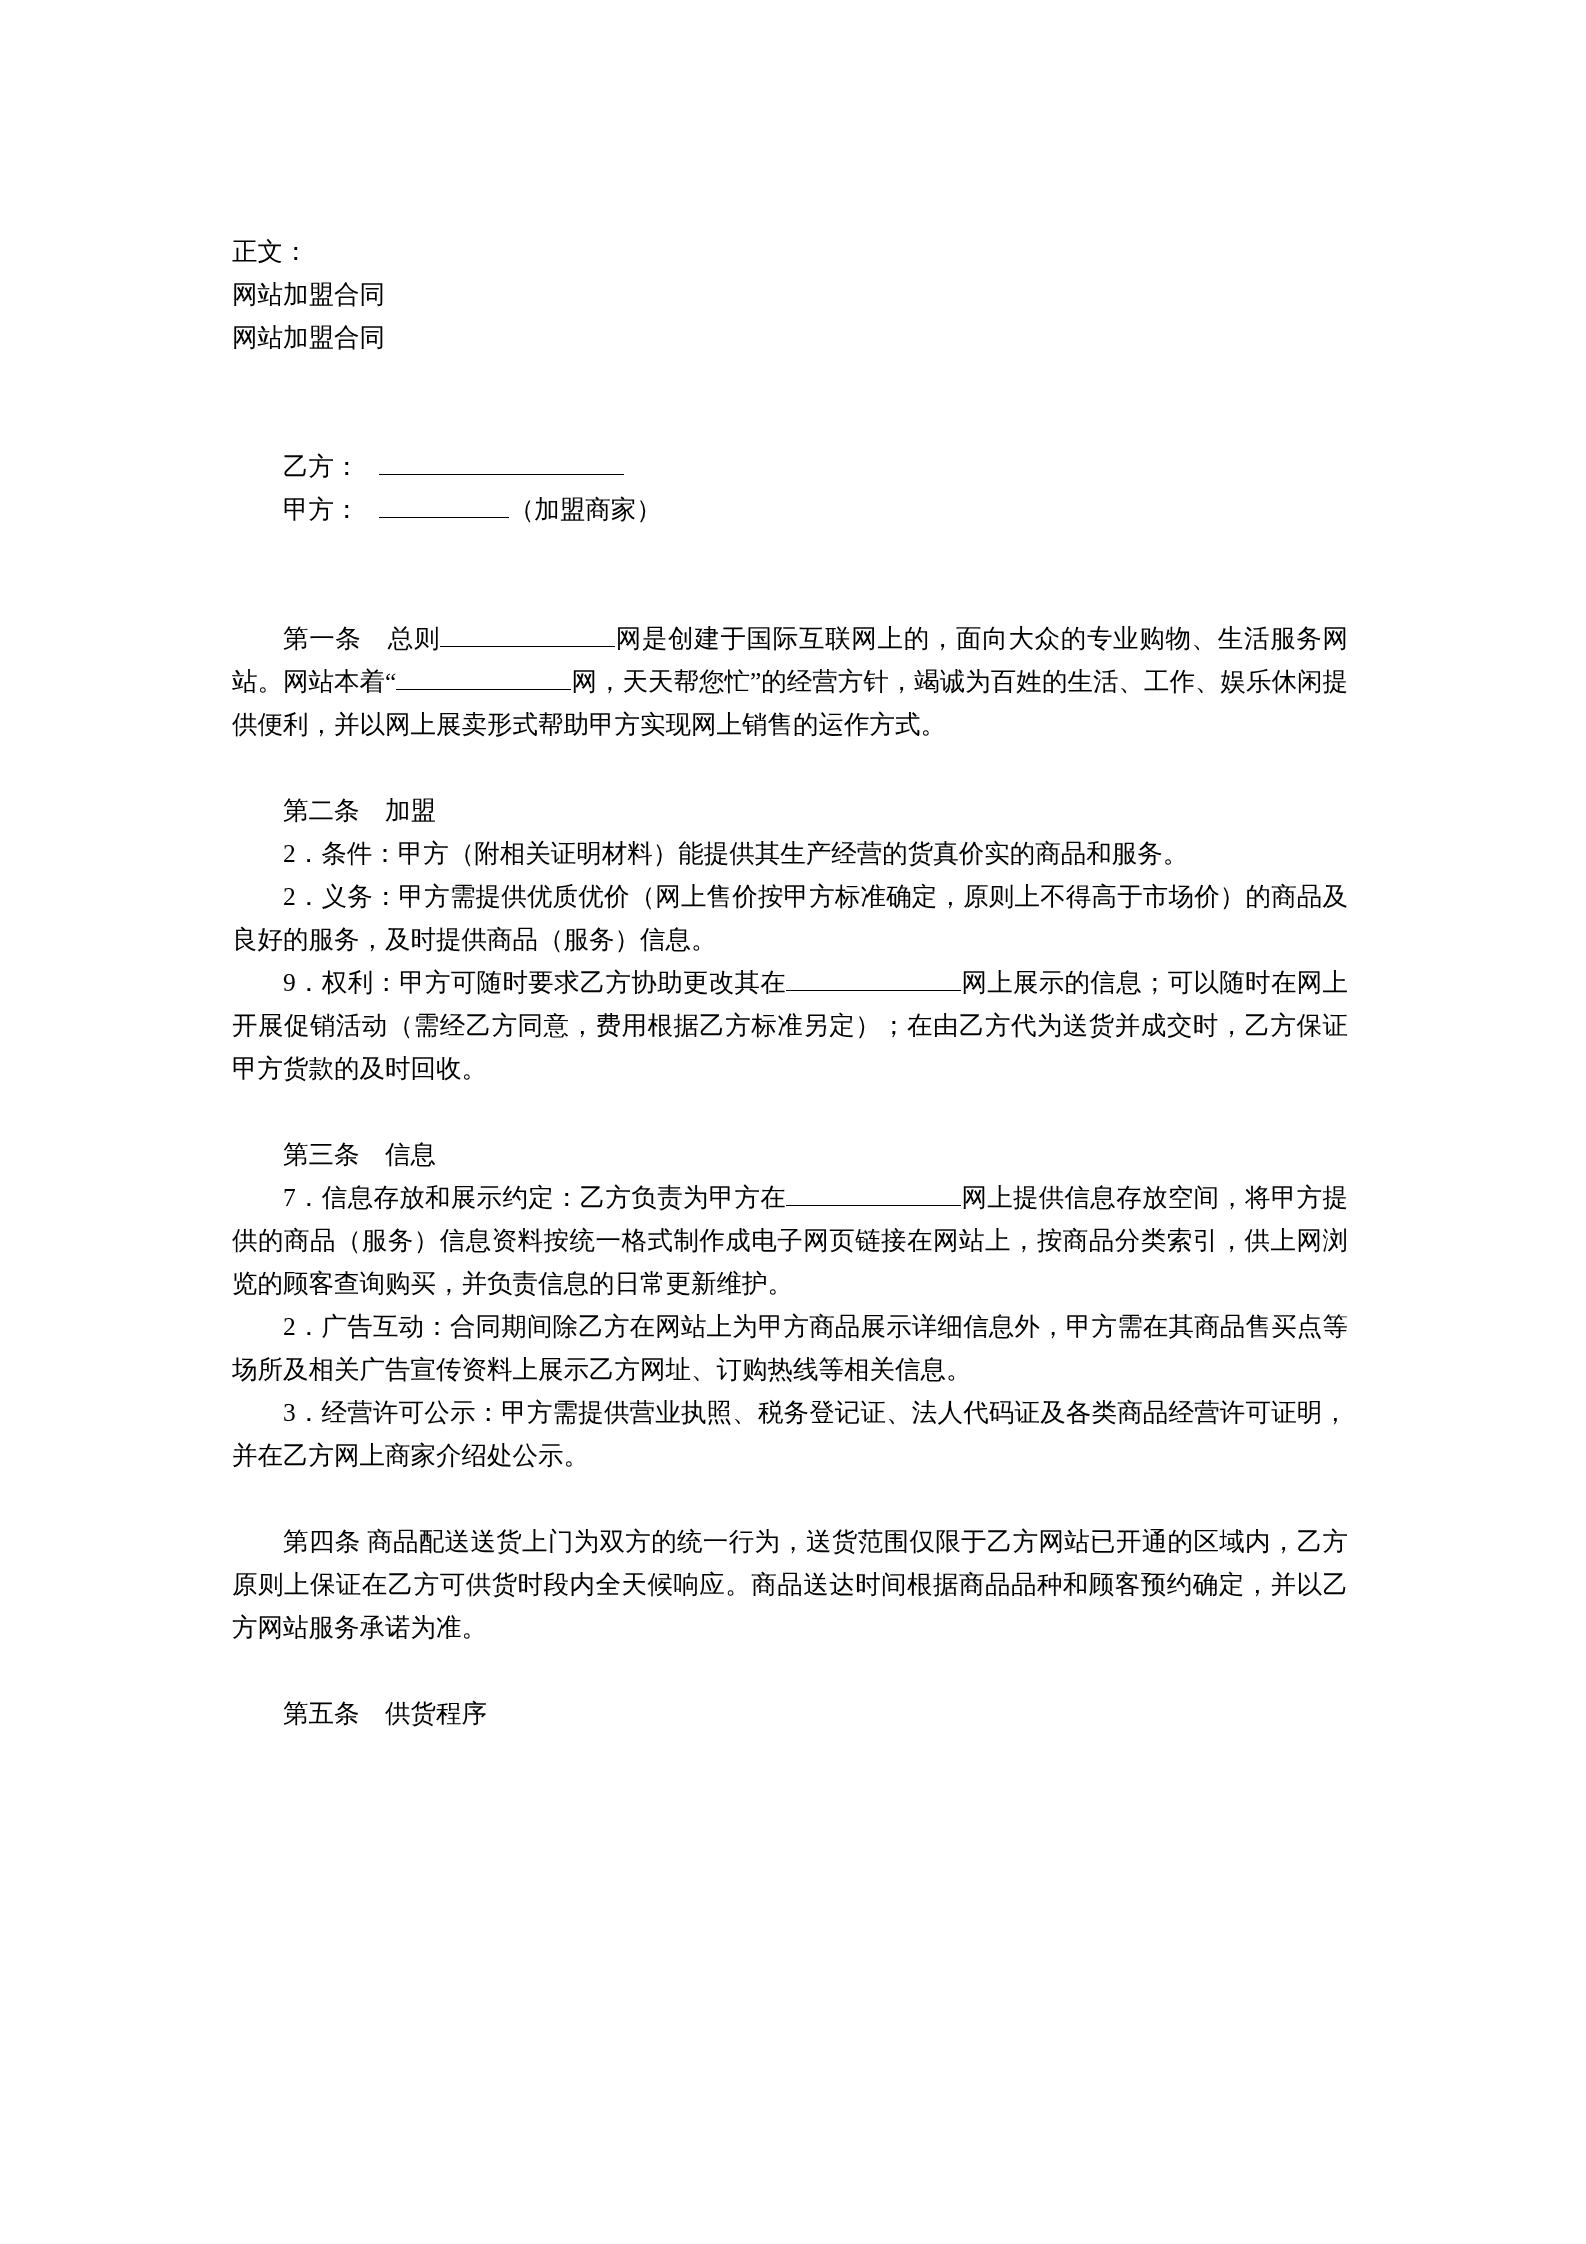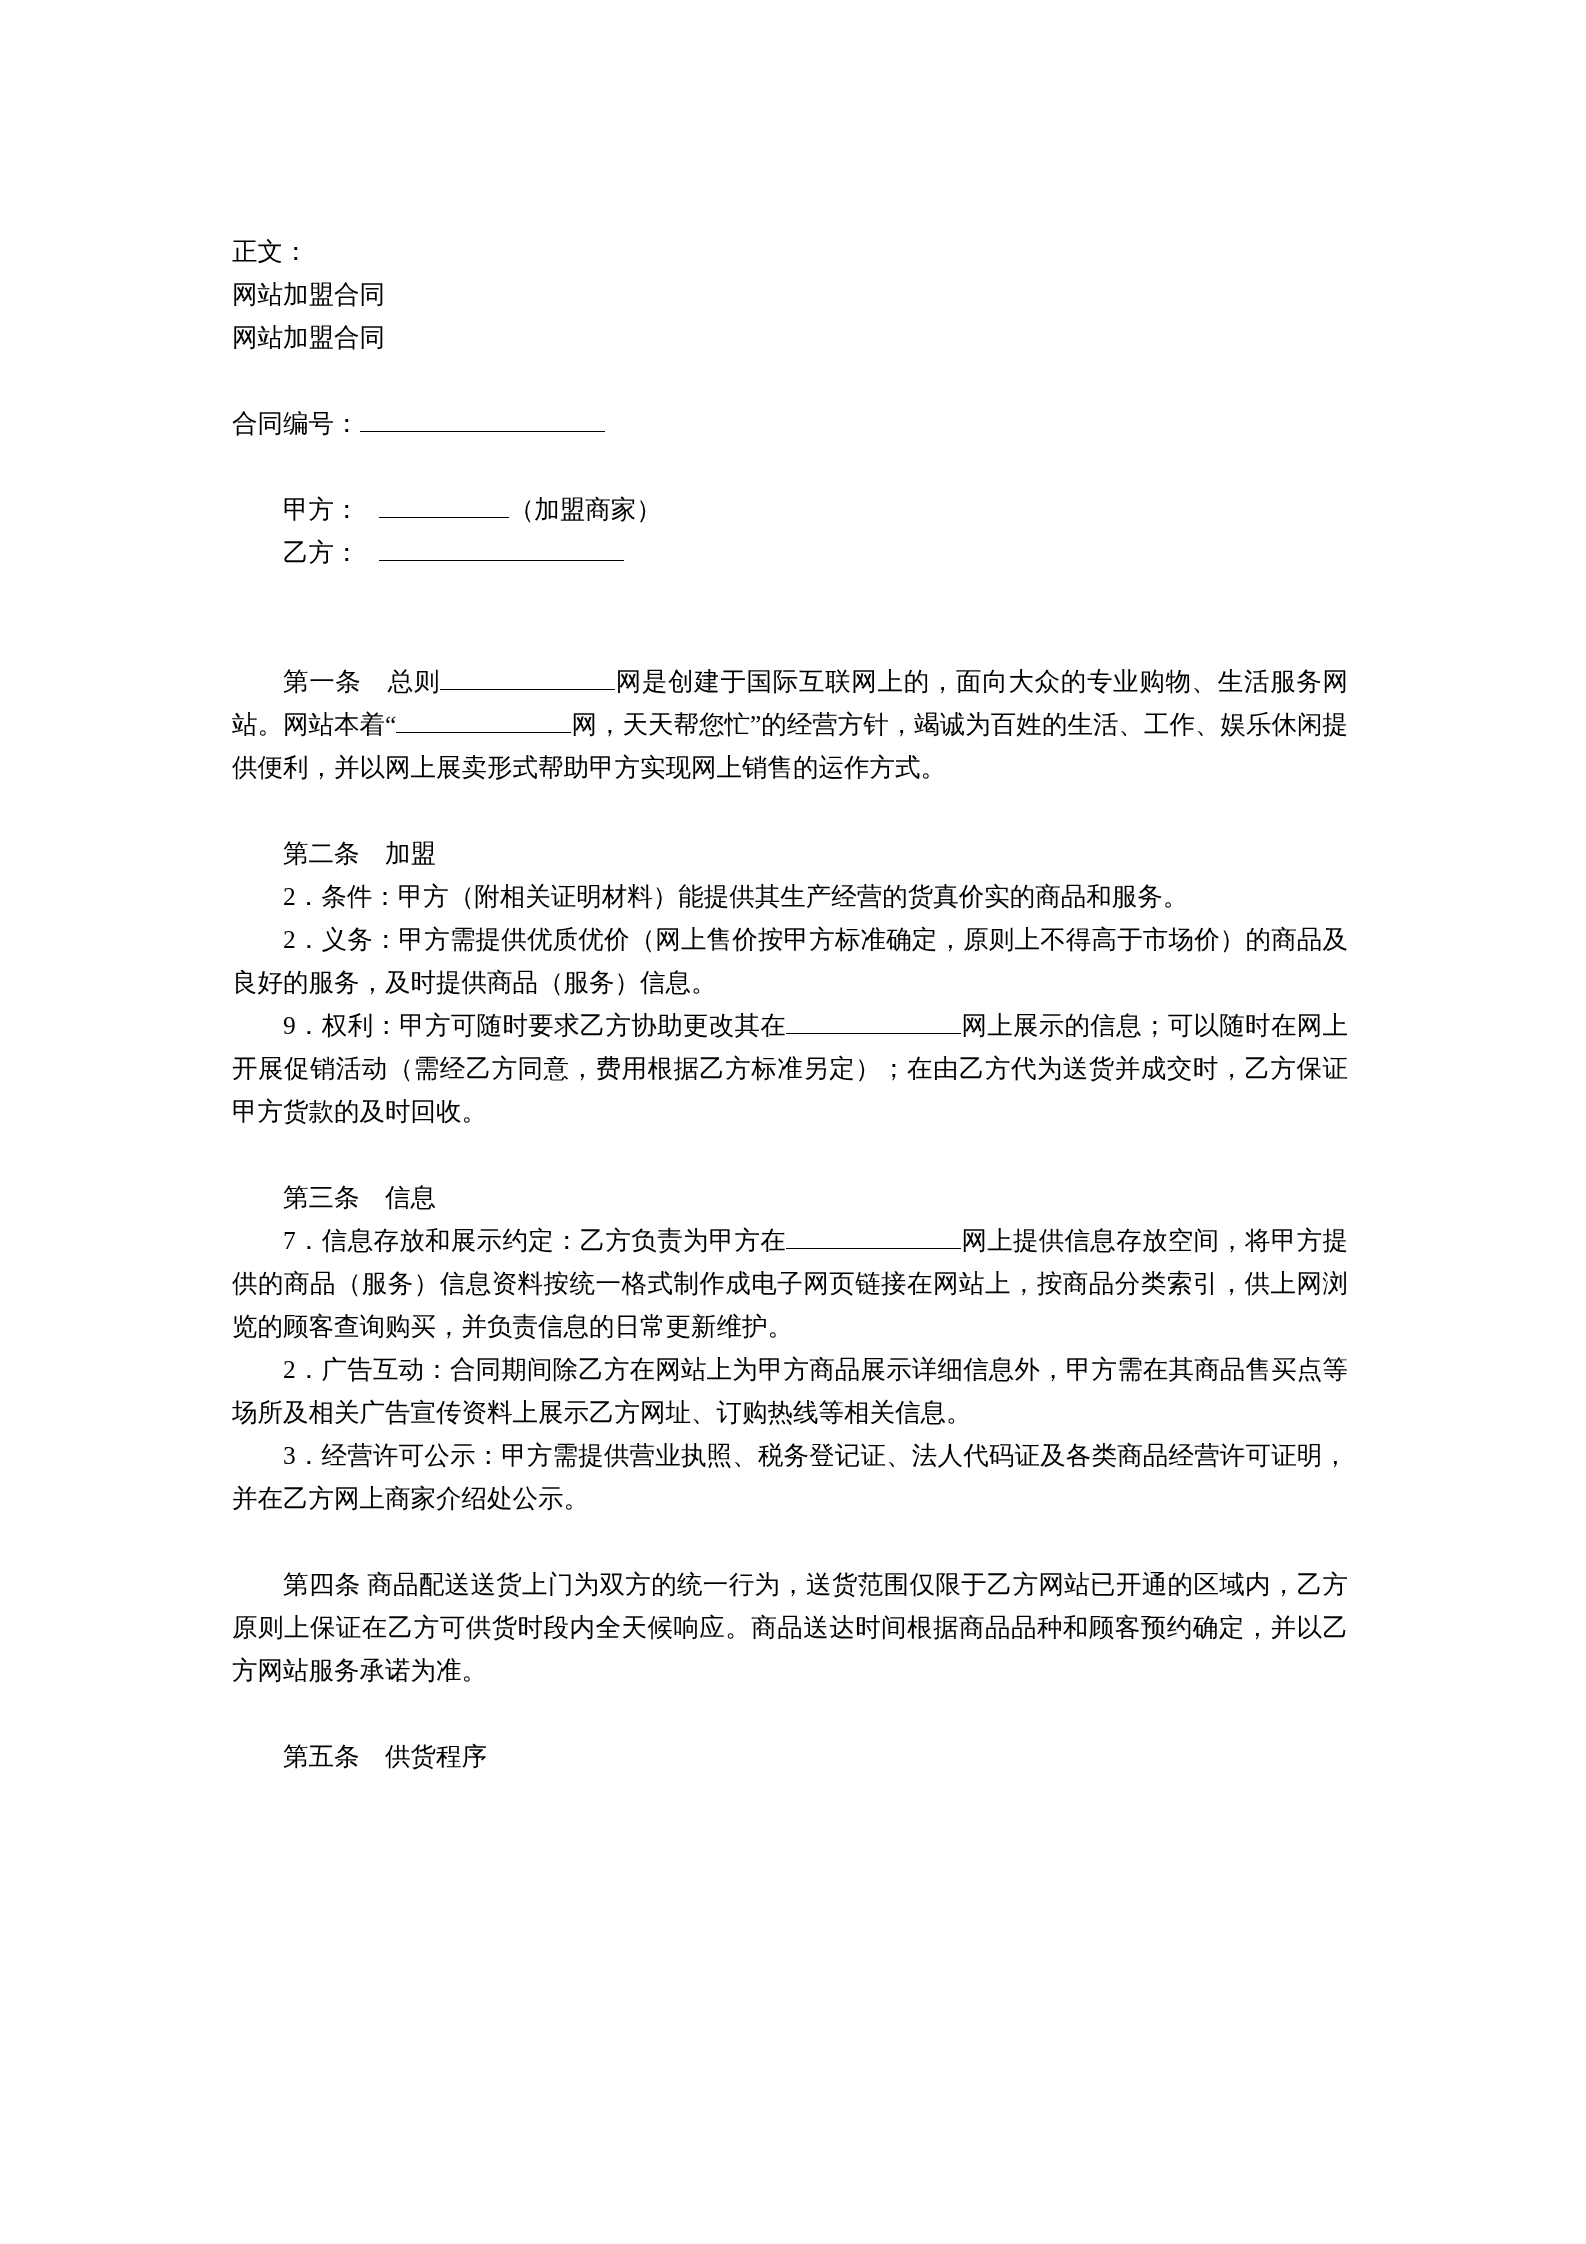--- a/index.html
+++ b/index.html
@@ -54,27 +54,26 @@
 
 <div class="page">
   <div class="doc">
 
     <p class="para-noindent line">正文：</p>
     <p class="para-noindent line">网站加盟合同</p>
     <p class="para-noindent line">网站加盟合同</p>
 
     <div class="blank-line"></div>
 
-    <p class="para-noindent"><span>合同编号：</span><span class="u-xlong"></span></p>
 
     <div class="blank-line"></div>
 
     <div class="indent-block">
+      <p class="para-noindent"><span>乙方：</span>&nbsp;&nbsp;&nbsp;<span class="u-xlong"></span></p>
       <p class="para-noindent"><span>甲方：</span>&nbsp;&nbsp;&nbsp;<span class="u-mid"></span><span>（加盟商家）</span></p>
-      <p class="para-noindent"><span>乙方：</span>&nbsp;&nbsp;&nbsp;<span class="u-xlong"></span></p>
     </div>
 
     <div class="blank-line"></div>
 
 
     <div class="blank-line"></div>
 
     <p class="para"><span>第一条　总则</span><span class="u-long"></span><span>网是创建于国际互联网上的，面向大众的专业购物、生活服务网站。网站本着“</span><span class="u-long"></span><span>网，天天帮您忙”的经营方针，竭诚为百姓的生活、工作、娱乐休闲提供便利，并以网上展卖形式帮助甲方实现网上销售的运作方式。</span></p>
 
     <div class="blank-line"></div>

